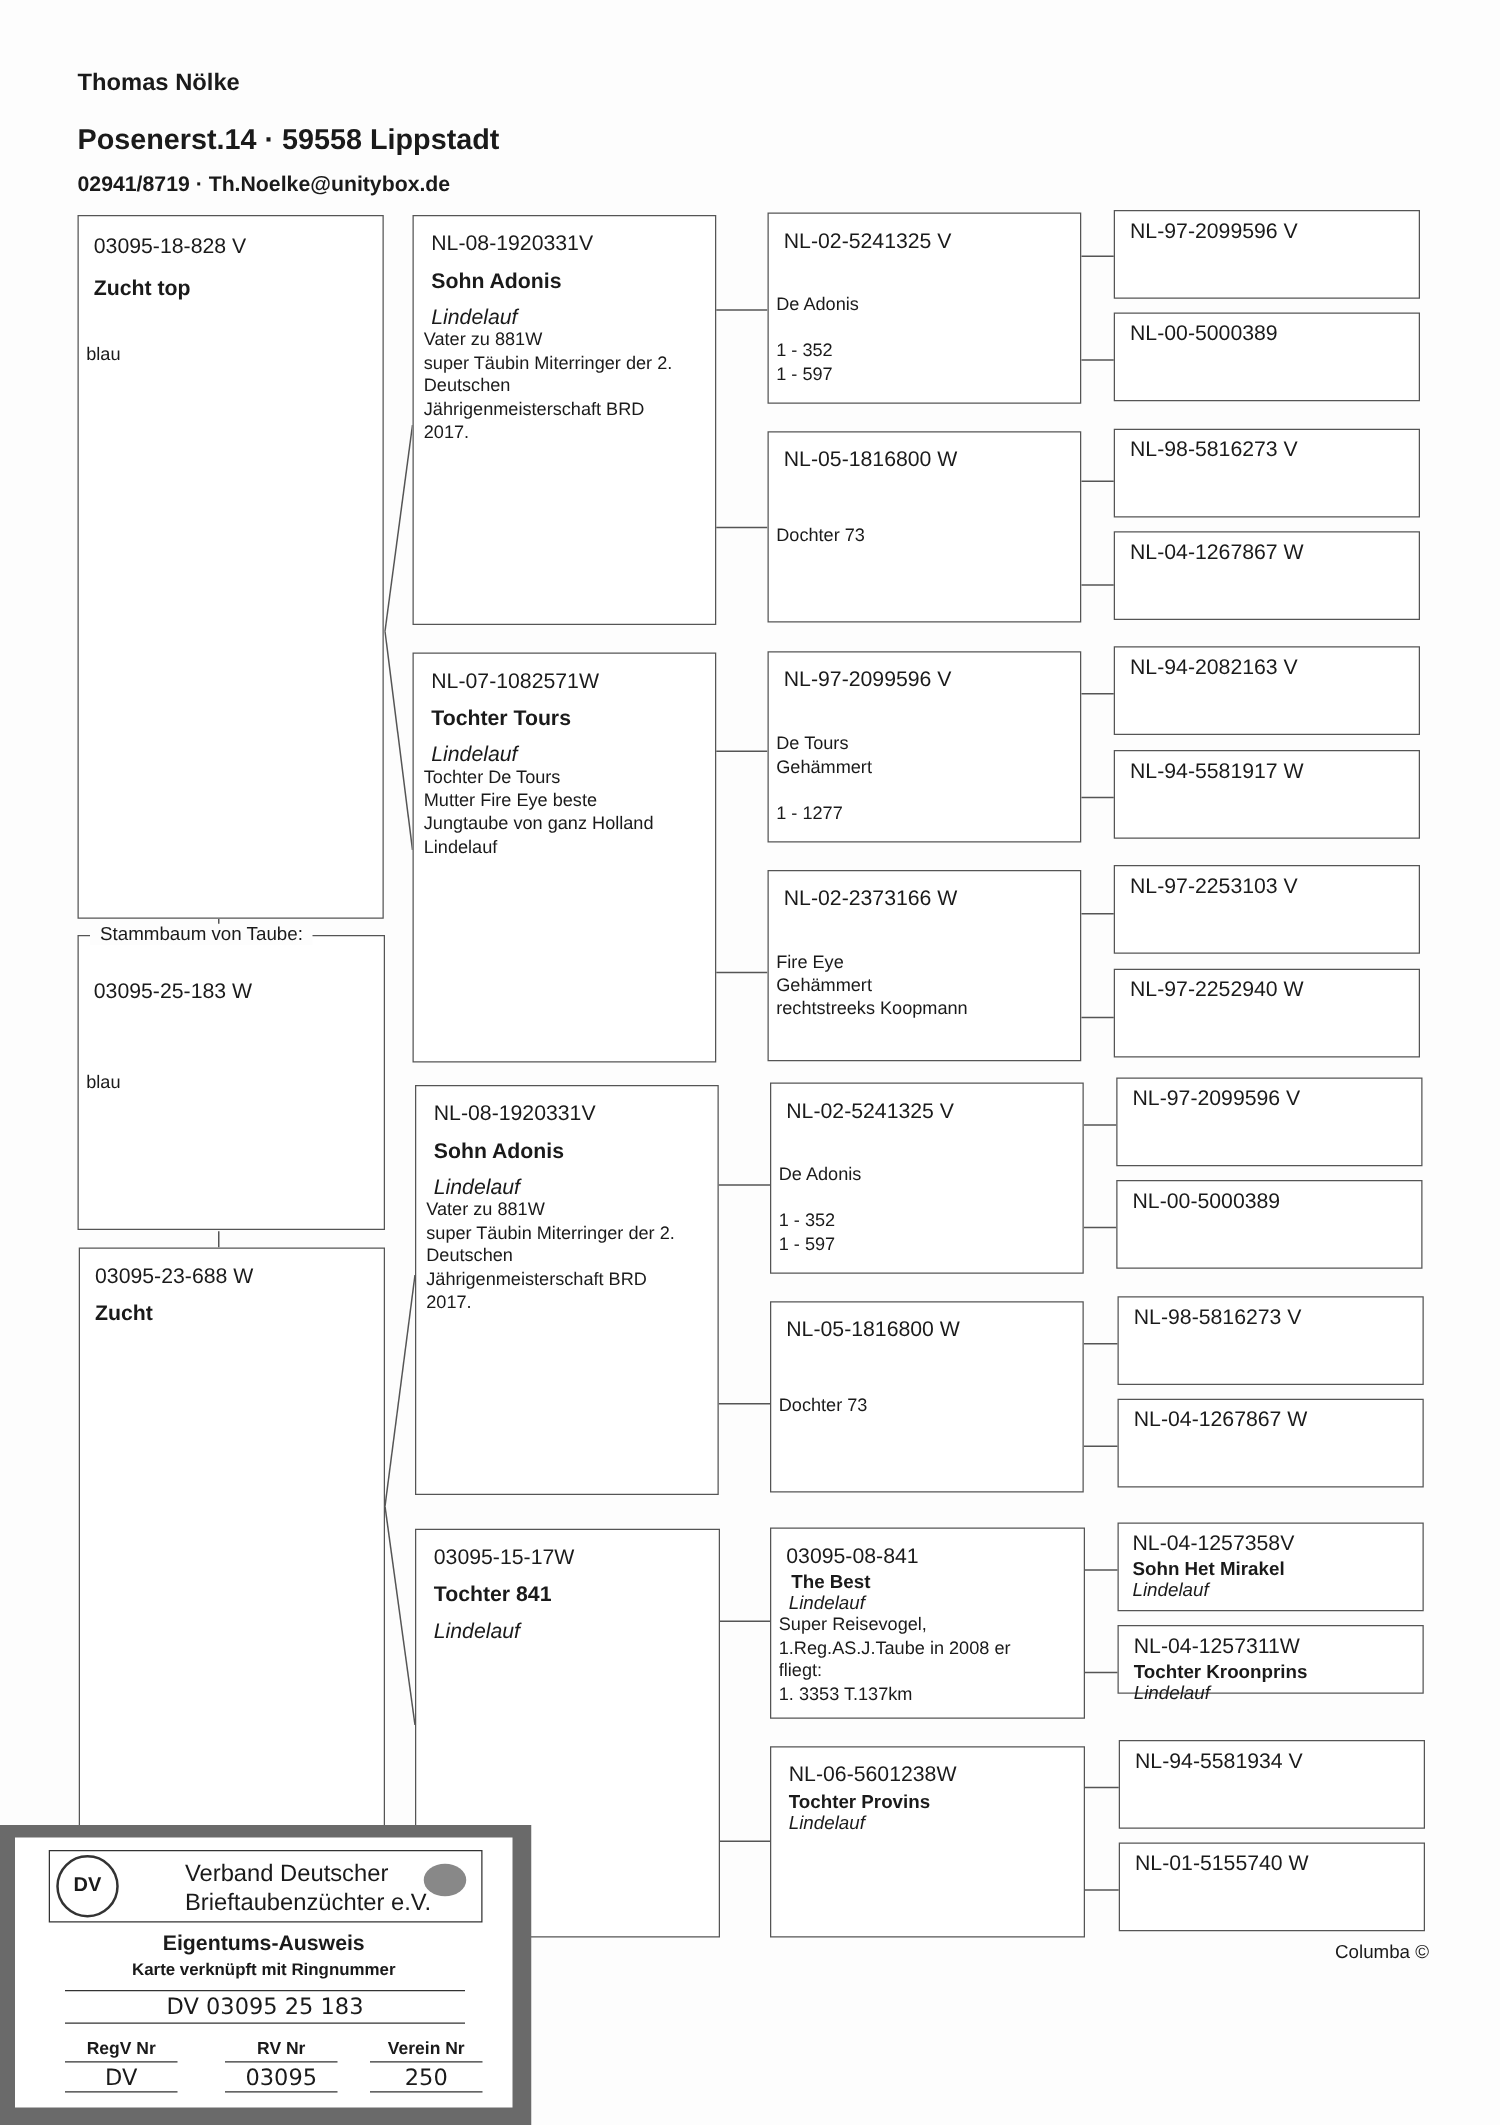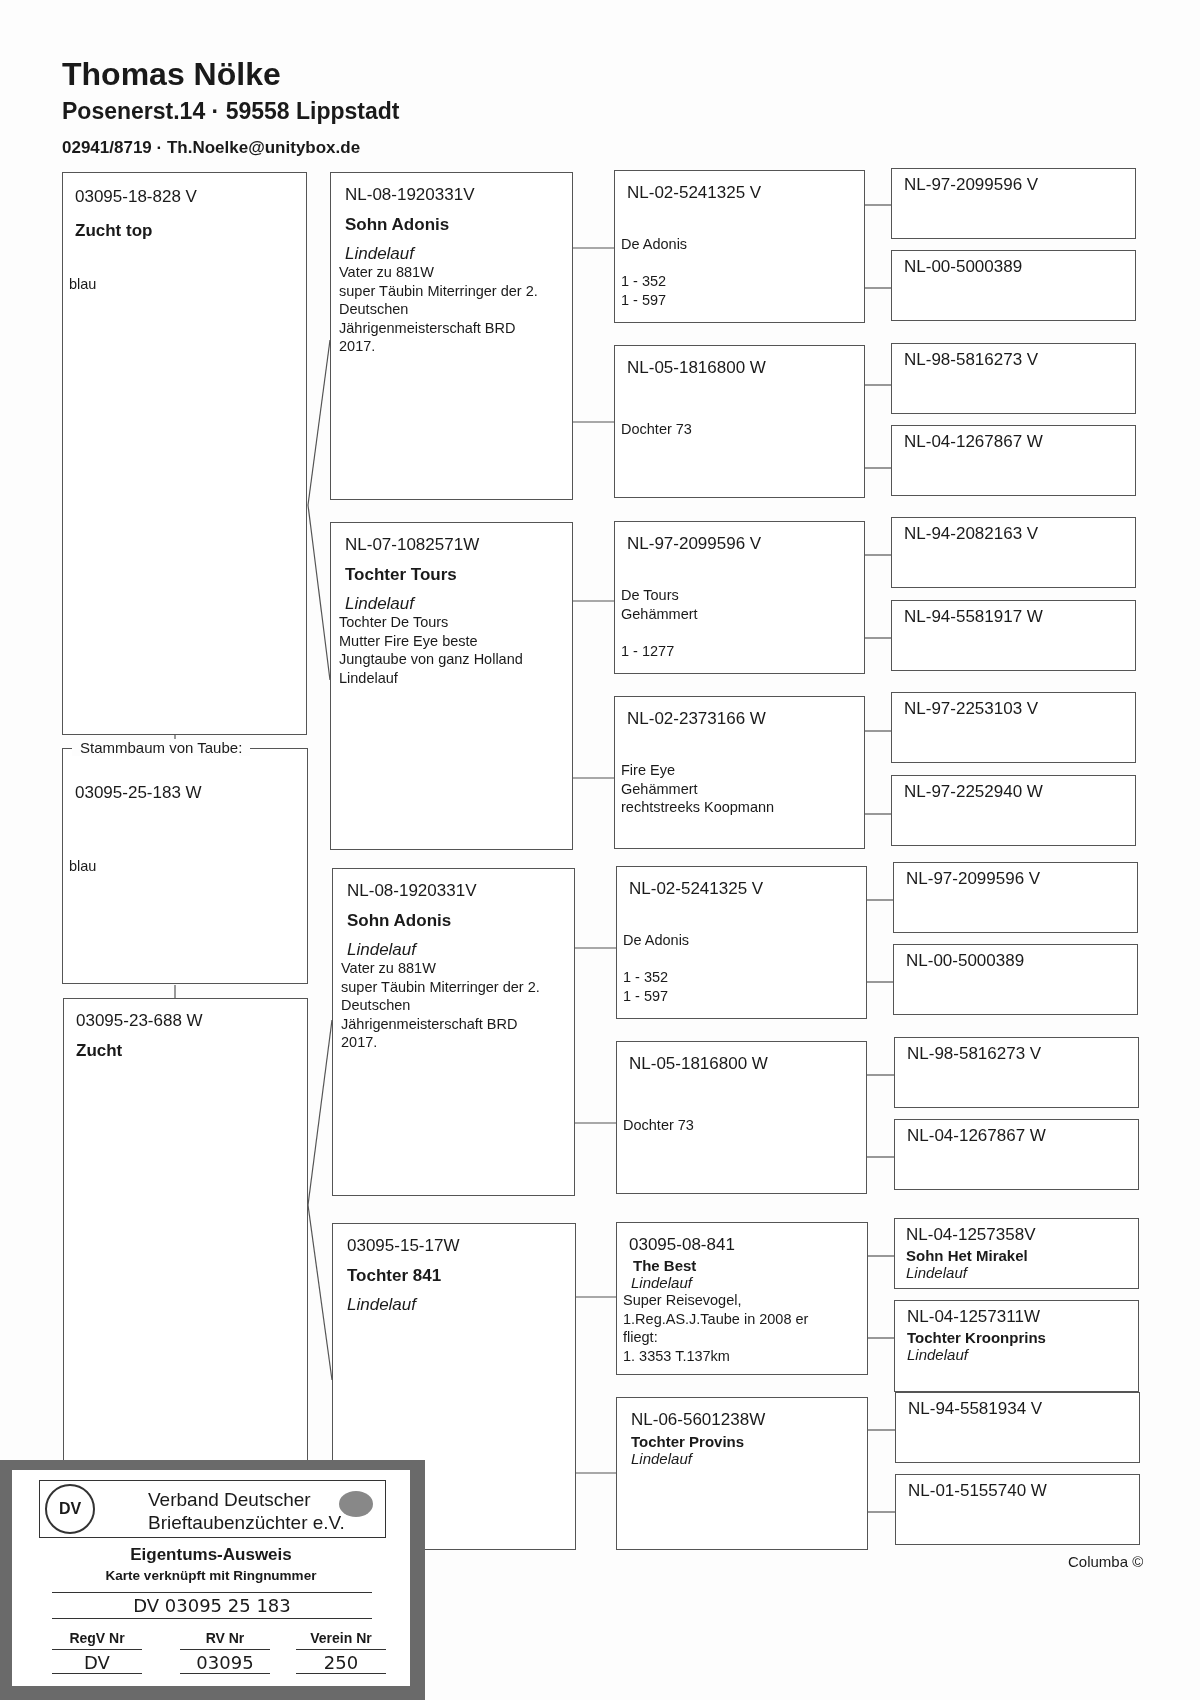--- a/index.html
+++ b/index.html
@@ -1,19 +1,19 @@
 <!DOCTYPE html>
 <html><head>
 <meta charset="utf-8">
 <style>
   html, body { margin:0; padding:0; }
   body { width:1200px; height:1700px; background:#fdfdfd; position:relative; overflow:hidden;
          font-family:"Liberation Sans", sans-serif; color:#1a1a1a; }
   .abs { position:absolute; }
-  .hdr-name { left:62px; top:56px; font-size:32px; font-weight:bold; }
+  .hdr-name { left:62px; top:56px; font-size:19px; font-weight:bold; }
   .hdr-addr { left:62px; top:98px; font-size:23px; font-weight:bold; }
   .hdr-contact { left:62px; top:138px; font-size:17px; font-weight:bold; }
   .box { position:absolute; border:1.3px solid #555; background:#fff; box-sizing:border-box; }
   .ring { font-size:17px; white-space:nowrap; }
   .nm { font-size:17px; font-weight:bold; }
   .nm-sm { font-size:15px; font-weight:bold; }
   .it { font-size:17px; font-style:italic; }
   .it-sm { font-size:15px; font-style:italic; }
   .txt { font-size:14.5px; line-height:18.5px; white-space:pre-line; }
   svg.conn { position:absolute; left:0; top:0; width:1200px; height:1700px; pointer-events:none; }
@@ -219,21 +219,21 @@
       <div class="ring">NL-98-5816273 V</div>
     </div>
     <div class="box" style="left: 894px; top: 1119px; width: 245px; height: 71px; padding: 6px 12px;">
       <div class="ring">NL-04-1267867 W</div>
     </div>
     <div class="box" style="left: 894px; top: 1218px; width: 245px; height: 71px; padding: 6px 11px;">
       <div class="ring">NL-04-1257358V</div>
       <div class="nm-sm" style="margin-top: 2px;">Sohn Het Mirakel</div>
       <div class="it-sm">Lindelauf</div>
     </div>
-    <div class="box" style="left: 894px; top: 1300px; width: 245px; height: 92px; padding: 6px 12px;">
+    <div class="box" style="left: 894px; top: 1300px; width: 245px; height: 55px; padding: 6px 12px;">
       <div class="ring">NL-04-1257311W</div>
       <div class="nm-sm" style="margin-top: 2px;">Tochter Kroonprins</div>
       <div class="it-sm">Lindelauf</div>
     </div>
     <div class="box" style="left: 895px; top: 1392px; width: 245px; height: 71px; padding: 6px 12px;">
       <div class="ring">NL-94-5581934 V</div>
     </div>
     <div class="box" style="left: 895px; top: 1474px; width: 245px; height: 71px; padding: 6px 12px;">
       <div class="ring">NL-01-5155740 W</div>
     </div>

